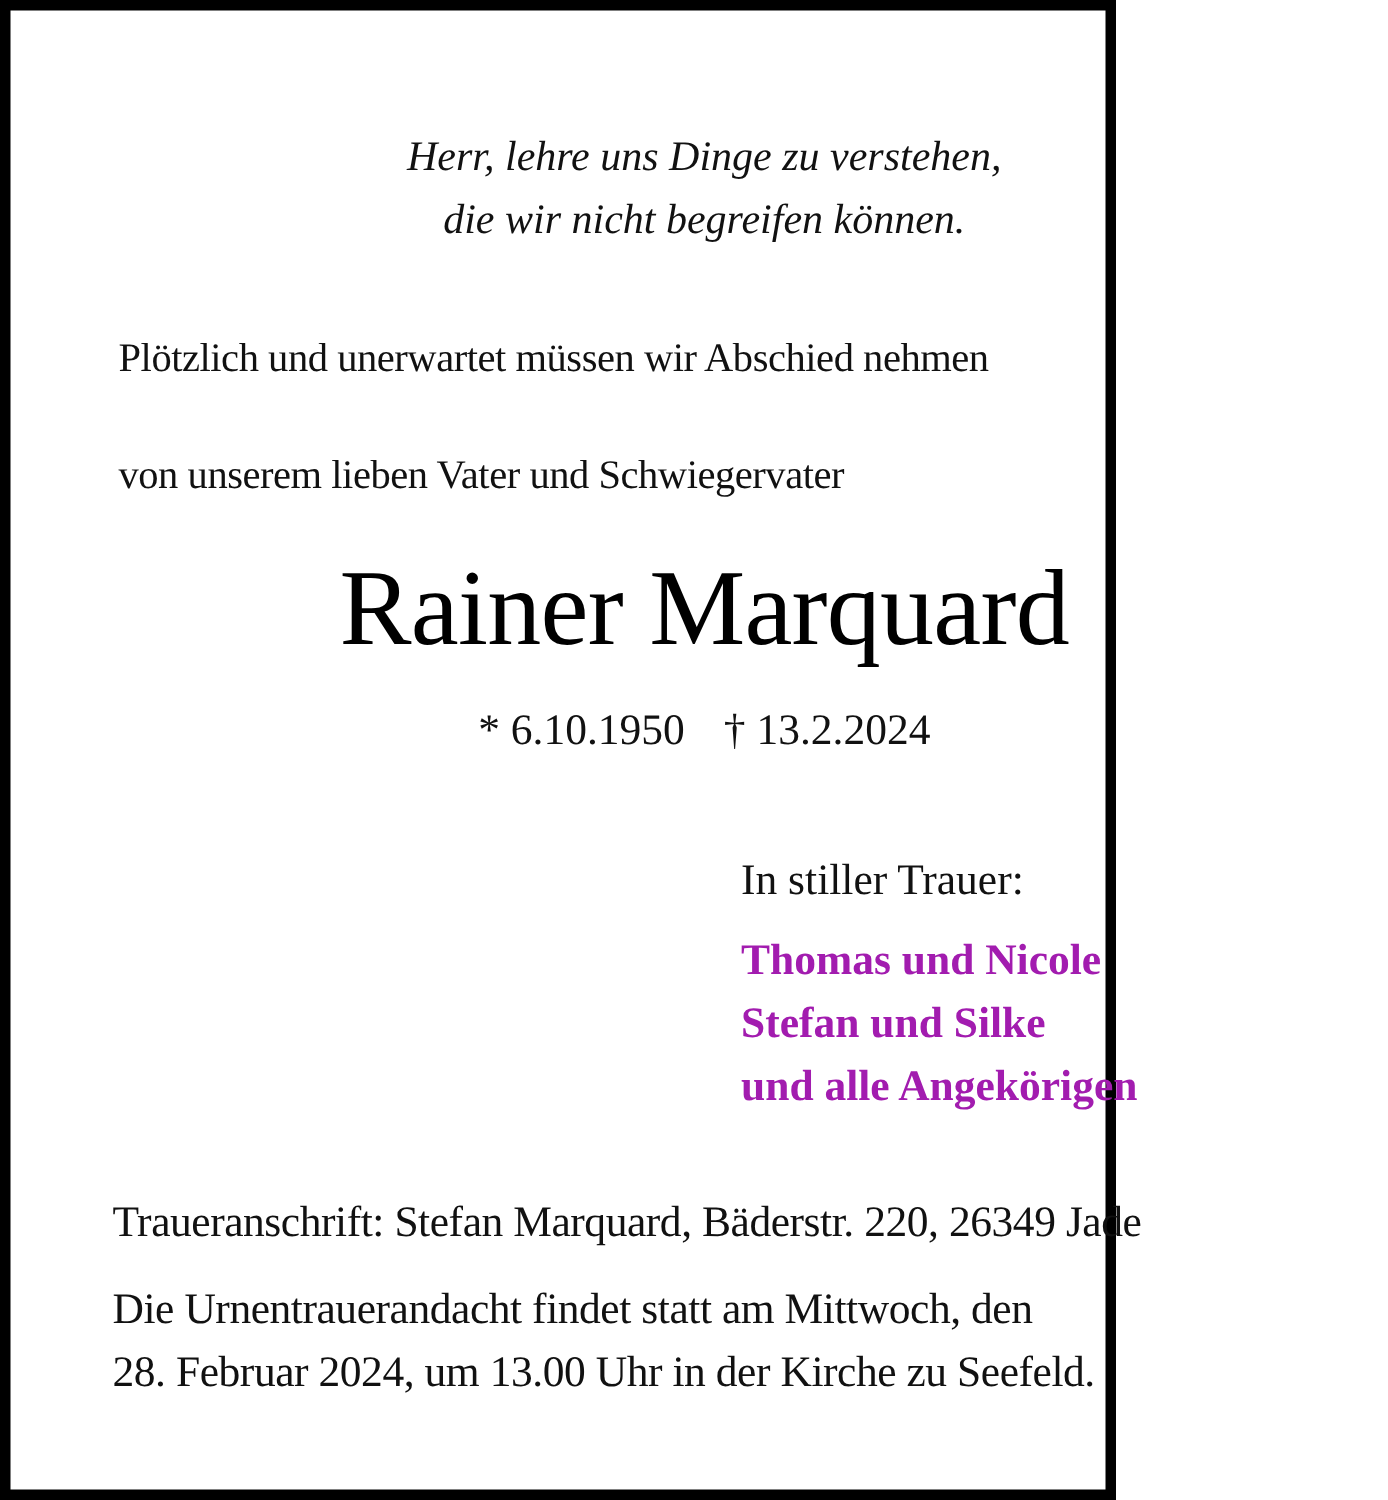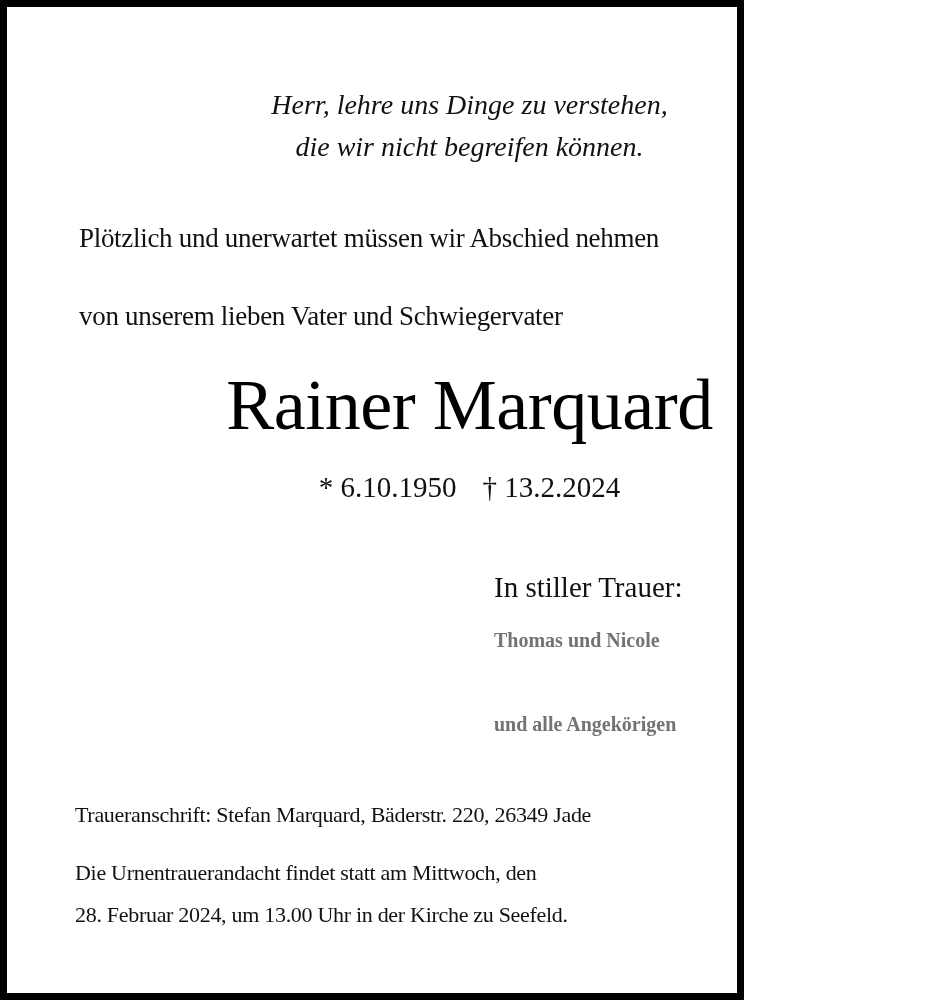--- a/index.html
+++ b/index.html
@@ -60,28 +60,28 @@
       line-height: 36px;
     }
     .dates .gap { display: inline-block; width: 26px; }
     .mourn-label {
       left: 487px;
       font-size: 29px;
       line-height: 36px;
     }
     .mourners {
       left: 487px;
-      font-size: 20px;
+      font-size: 29px;
       line-height: 42px;
       font-weight: bold;
-      color: #737373;
+      color: #a21caf;
     }
     .footer {
       left: 68px;
-      font-size: 22px;
+      font-size: 29px;
       line-height: 42px;
       letter-spacing: -0.3px;
     }
   </style>
 </head>
 <body>
 
 <div class="frame">
 
   <p class="txt verse" style="top:78px;">Herr, lehre uns Dinge zu verstehen,</p>
@@ -92,20 +92,21 @@
 
   <h1 class="txt name" style="top:358px; font-weight: normal;">Rainer Marquard</h1>
 
   <p class="txt dates" style="top:462px;">
     <span>* 6.10.1950</span><span class="gap"></span><span>† 13.2.2024</span>
   </p>
 
   <p class="txt mourn-label" style="top:562px;">In stiller Trauer:</p>
 
   <p class="txt mourners" style="top:612px;">Thomas und Nicole</p>
+  <p class="txt mourners" style="top:654px;">Stefan und Silke</p>
   <p class="txt mourners" style="top:696px;">und alle Angekörigen</p>
 
   <p class="txt footer" style="top:787px;">Traueranschrift: Stefan Marquard, Bäderstr. 220, 26349 Jade</p>
 
   <p class="txt footer" style="top:845px;">Die Urnentrauerandacht findet statt am Mittwoch, den</p>
   <p class="txt footer" style="top:887px;">28. Februar 2024, um 13.00 Uhr in der Kirche zu Seefeld.</p>
 
 </div>
 
 </body></html>

